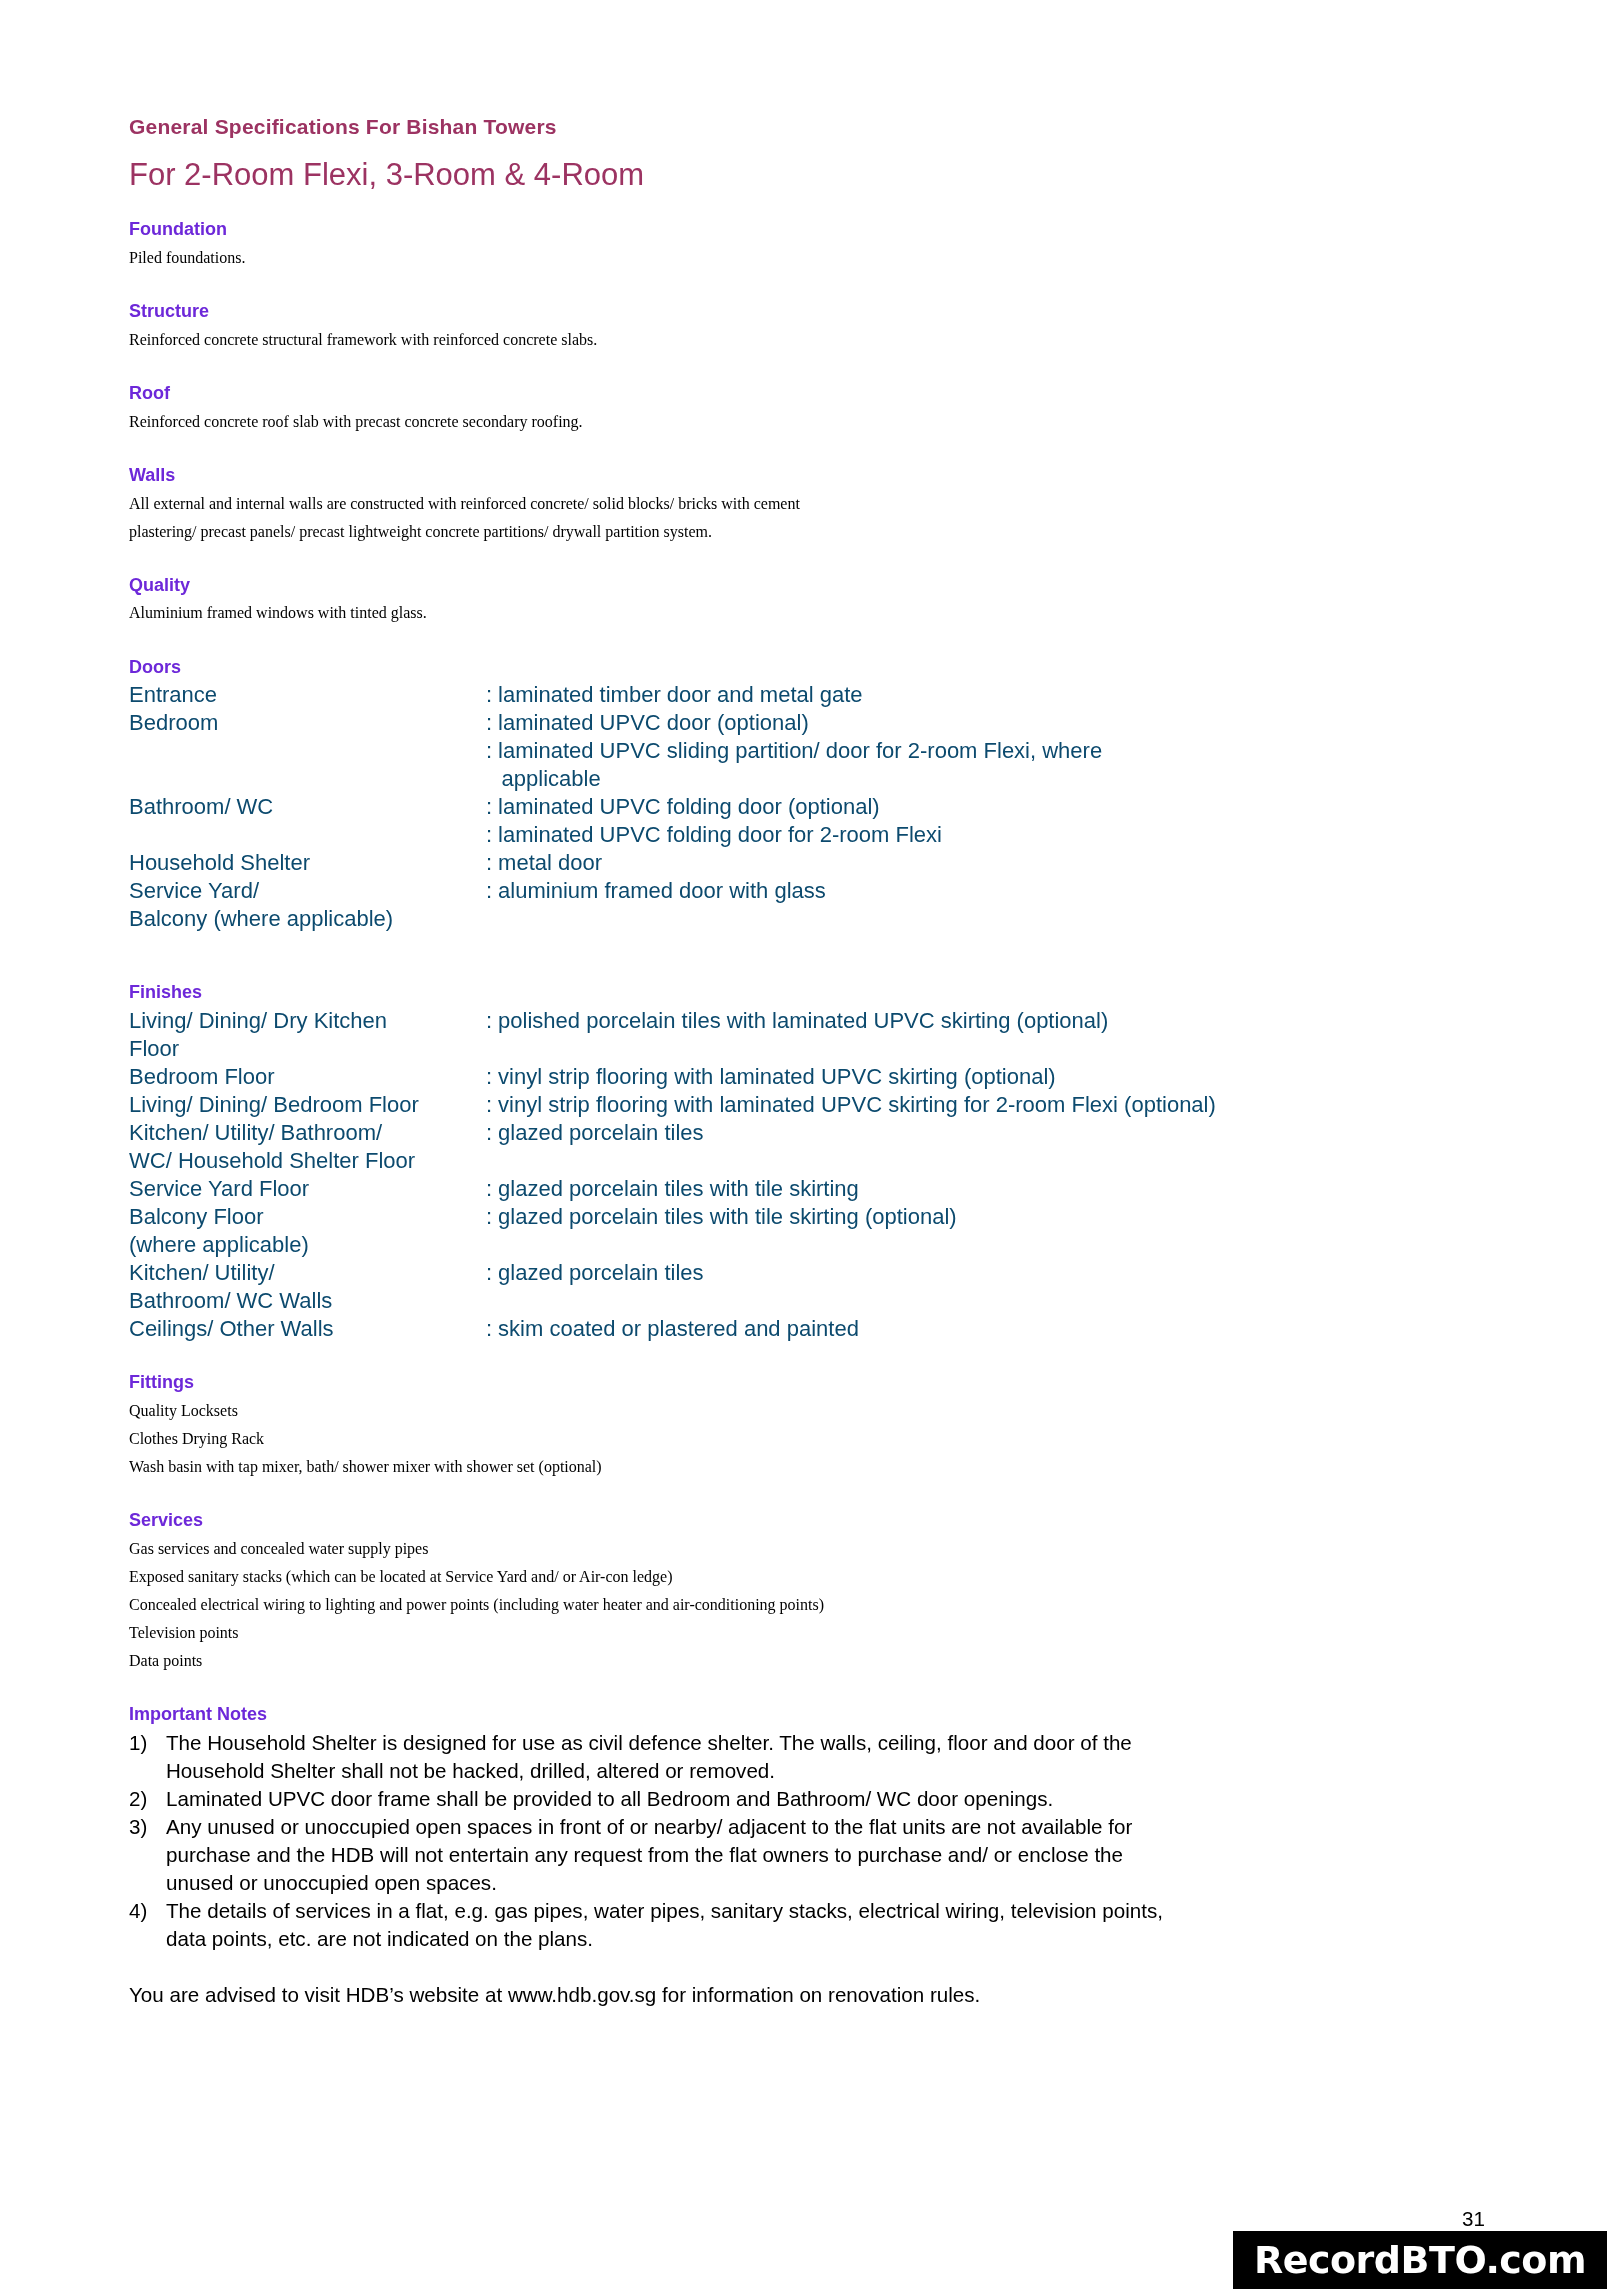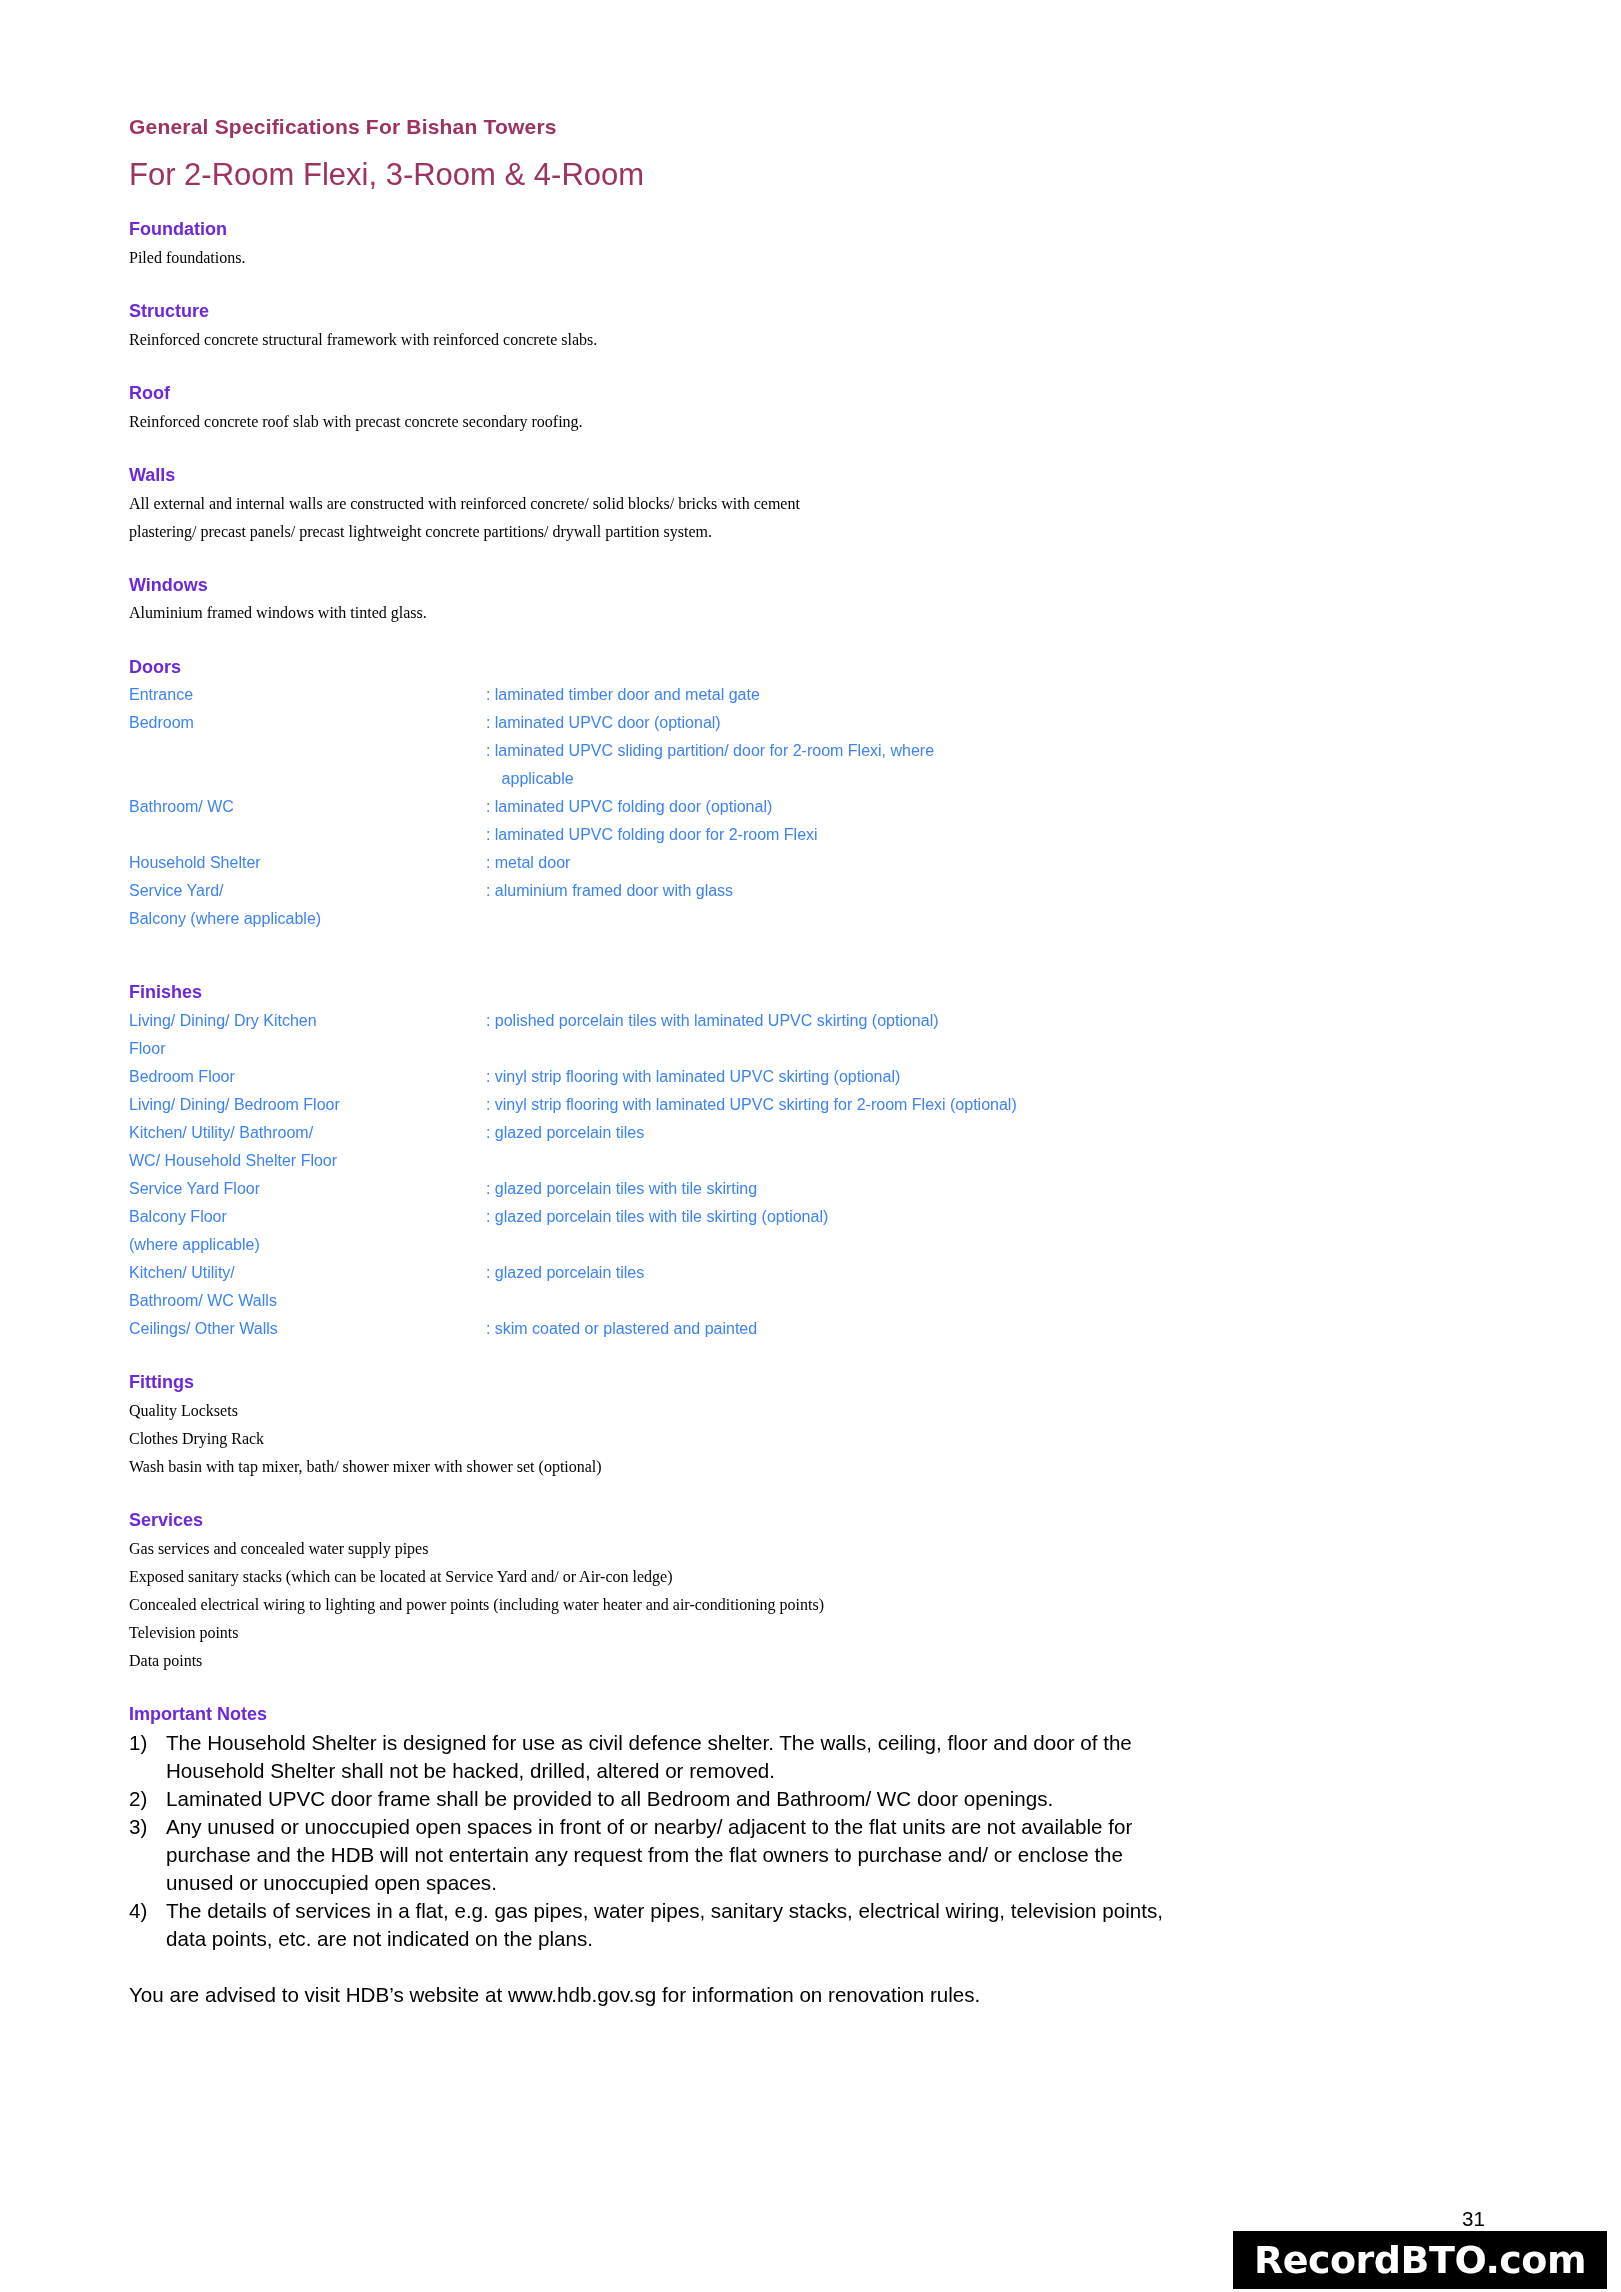--- a/index.html
+++ b/index.html
@@ -62,23 +62,23 @@
   }
 
   
   .spec-table {
     border-collapse: collapse;
     width: 100%;
   }
   .spec-table td {
     padding: 0;
     vertical-align: top;
-    font-size: 16px;
-    line-height: 28px;
-    color: #3b82f6;
+    font-size: 22px;
+    line-height: 28px;
+    color: #0c4a6e;
   }
   .spec-label {
     width: 351px;
     padding-right: 5.9px !important;
     white-space: nowrap;
   }
   .spec-value {
     white-space: normal;
   }
   .cont-indent {
@@ -166,21 +166,21 @@
       <p class="body-line">Reinforced concrete roof slab with precast concrete secondary roofing.</p>
     </div>
 
     <div class="section">
       <div class="section-heading">Walls</div>
       <p class="body-line">All external and internal walls are constructed with reinforced concrete/ solid blocks/ bricks with cement</p>
       <p class="body-line">plastering/ precast panels/ precast lightweight concrete partitions/ drywall partition system.</p>
     </div>
 
     <div class="section">
-      <div class="section-heading">Windows</div>
+      <div class="section-heading">Quality</div>
       <p class="body-line">Aluminium framed windows with tinted glass.</p>
     </div>
 
     <div class="section">
       <div class="section-heading">Doors</div>
       <table class="spec-table">
           <tbody>
         <tr>
           <td class="spec-label">Entrance</td>
           <td class="spec-value">: laminated timber door and metal gate</td>

